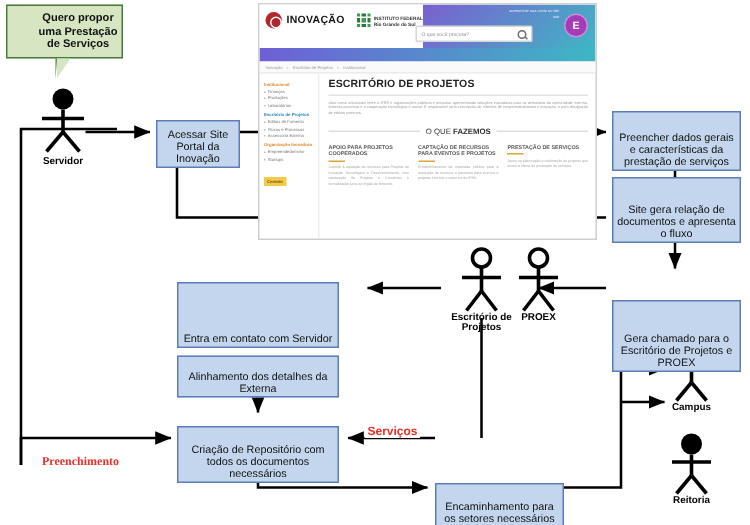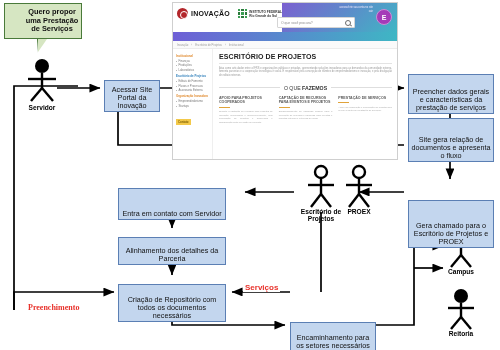--- a/index.html
+++ b/index.html
@@ -218,26 +218,26 @@
   </div>
 
   <div class="pbox" style="left:408px;top:106px;width:86px;height:44px;">
     <span>Site gera relação de documentos e apresenta o fluxo</span>
   </div>
 
   <div class="pbox" style="left:408px;top:188px;width:86px;height:48px;">
     <span>Gera chamado para o Escritório de Projetos e PROEX</span>
   </div>
 
-  <div class="pbox" style="left:118px;top:176px;width:108px;height:32px;">
+  <div class="pbox" style="left:118px;top:176px;width:108px;height:44px;">
     <span>Entra em contato com Servidor</span>
   </div>
 
   <div class="pbox" style="left:118px;top:225px;width:108px;height:28px;">
-    <span>Alinhamento dos detalhes da Parceria</span>
+    <span>Alinhamento dos detalhes da Externa</span>
   </div>
 
   <div class="pbox" style="left:118px;top:272px;width:108px;height:38px;">
     <span>Criação de Repositório com todos os documentos necessários</span>
   </div>
 
   <div class="pbox" style="left:290px;top:310px;width:86px;height:30px;">
     <span>Encaminhamento para os setores necessários</span>
   </div>
 

